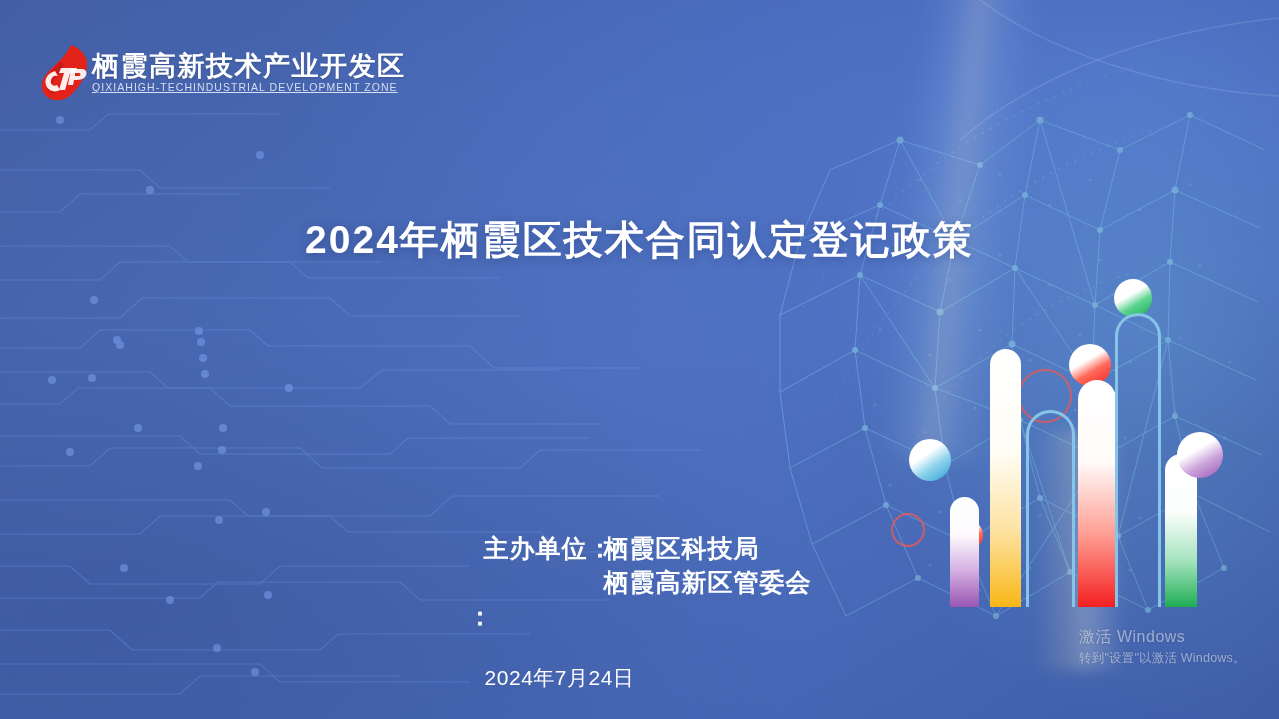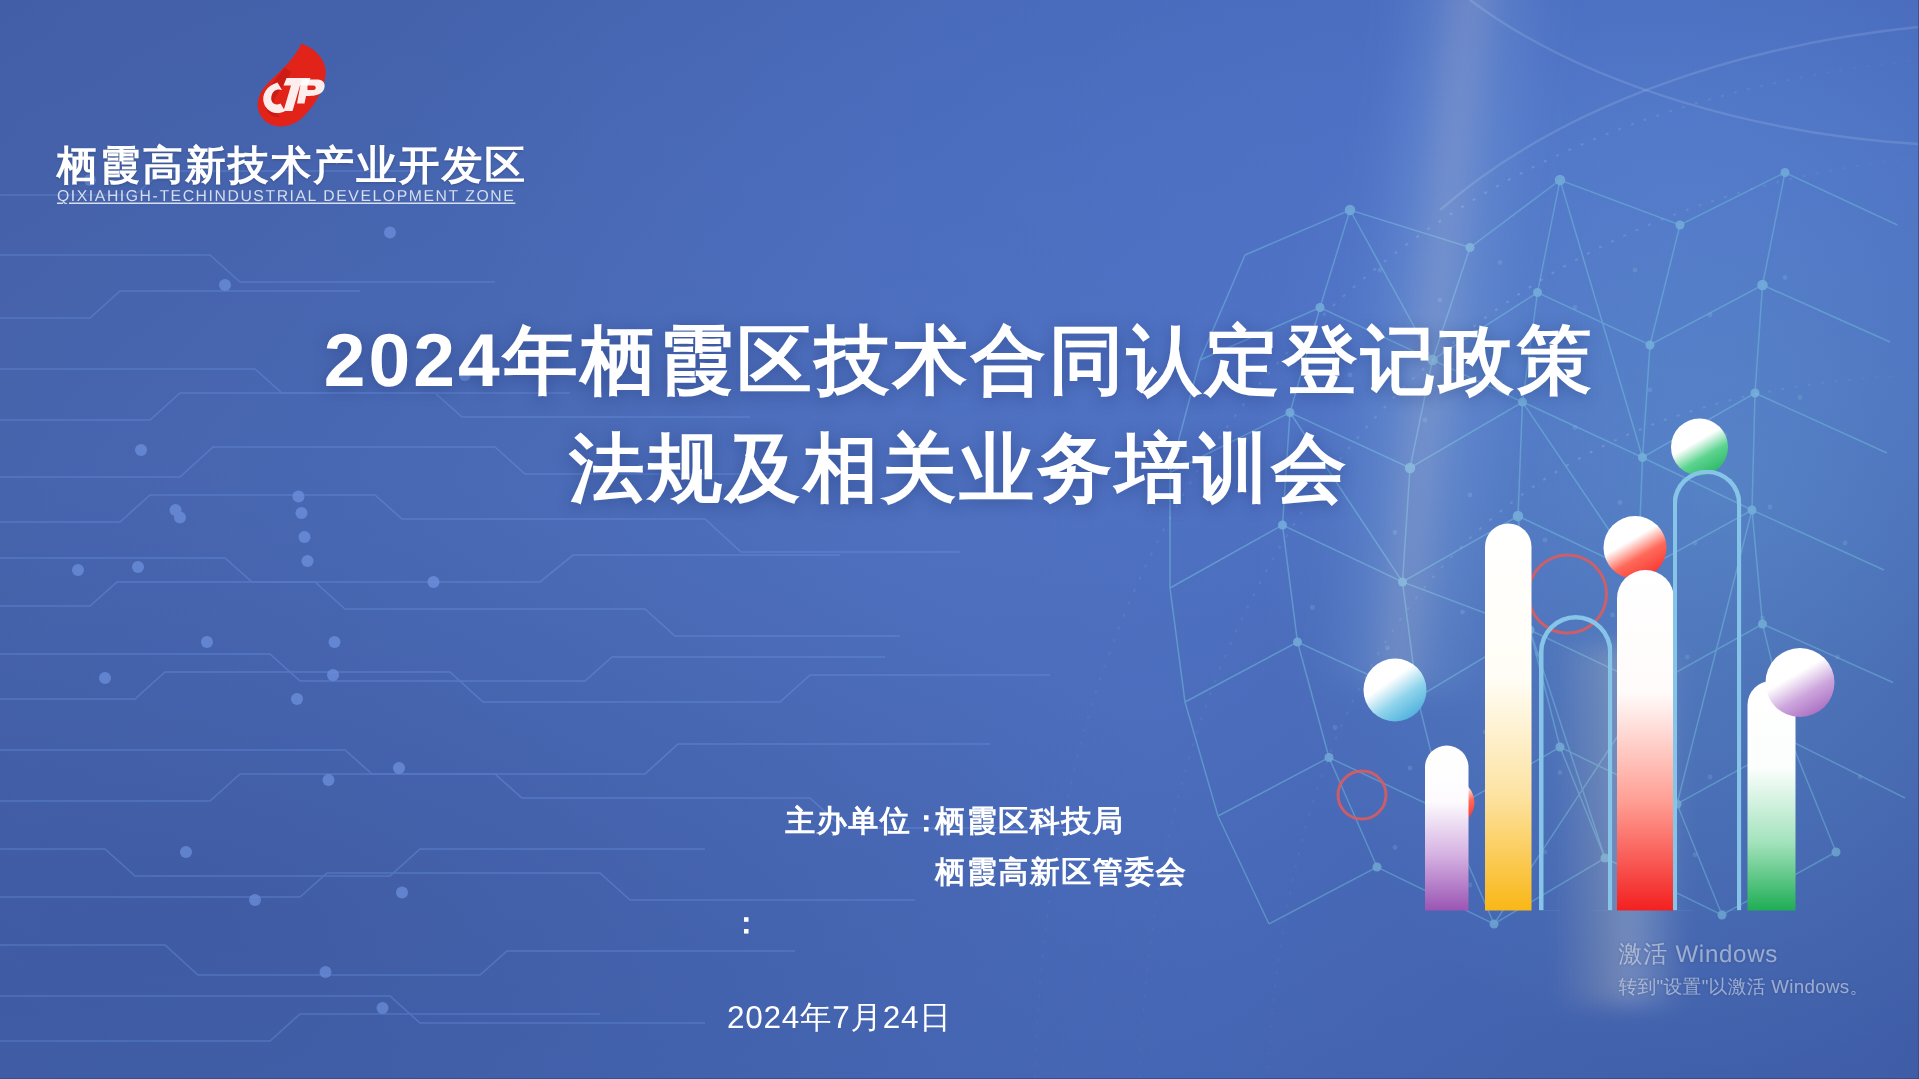--- a/index.html
+++ b/index.html
@@ -73,25 +73,24 @@
         rgba(255,250,230,0.26) 55%,
         rgba(255,255,255,0) 100%);
     filter: blur(7px);
     pointer-events: none;
   }
 
   
   .logo-block {
     position: absolute;
     left: 38px;
-    top: 28px;
+    top: 44px;
     display: flex;
     align-items: center;
-    gap: 10px;
-    flex-direction: column;
+    gap: 0;
   }
   .logo-mark {
     width: 54px;
     height: 58px;
     flex: none;
   }
   .logo-text { display: flex; flex-direction: column; gap: 2px; }
   .logo-cn {
     color: #ffffff;
     font-size: 27px;
@@ -114,21 +113,21 @@
   .title-wrap {
     position: absolute;
     left: 0;
     top: 204px;
     width: 1279px;
     text-align: center;
     pointer-events: none;
   }
   .title-line {
     color: #ffffff;
-    font-size: 50px;
+    font-size: 39px;
     font-weight: bold;
     letter-spacing: 2px;
     line-height: 72px;
     text-shadow: 0 2px 10px rgba(20,40,100,0.35);
     white-space: nowrap;
   }
 
   
   .org-block {
     position: absolute;
@@ -136,21 +135,21 @@
     top: 531px;
     width: 1279px;
     text-align: center;
     pointer-events: none;
   }
   .org-inner { display: inline-block; text-align: left; }
   .org-row {
     display: flex;
     align-items: baseline;
     color: #ffffff;
-    font-size: 20px;
+    font-size: 25px;
     font-weight: bold;
     line-height: 34px;
     letter-spacing: 1px;
     white-space: nowrap;
   }
   .org-label { width: 120px; flex: none; text-align: right; }
   .org-label.blank { visibility: hidden; }
   .org-colon { width: 16px; flex: none; text-align: center; }
   .org-colon.blank { visibility: hidden; }
   .org-value { }
@@ -454,21 +453,20 @@
 
     <div class="bar" style="left:285px; width:32px; height:153px;
                 background: linear-gradient(180deg,#ffffff 0%,#fbfefc 38%,#a4e3bd 70%,#1fad55 100%);"></div>
 
     <div class="sphere" style="left:297px; top:172px; width:46px; height:46px;
                 background: linear-gradient(150deg,#ffffff 0%,#ffffff 40%,#cda6dd 64%,#9a55b4 100%);"></div>
   </div>
 
   <div class="title-wrap">
     <div class="title-line">2024年栖霞区技术合同认定登记政策</div>
-    <div class="title-line">法规及相关业务培训会</div>
   </div>
 
   <div class="org-block">
     <div class="org-inner">
       <div class="org-row">
         <span class="org-label">主办单位</span>
         <span class="org-colon">：</span>
         <span class="org-value">栖霞区科技局</span>
       </div>
       <div class="org-row">

